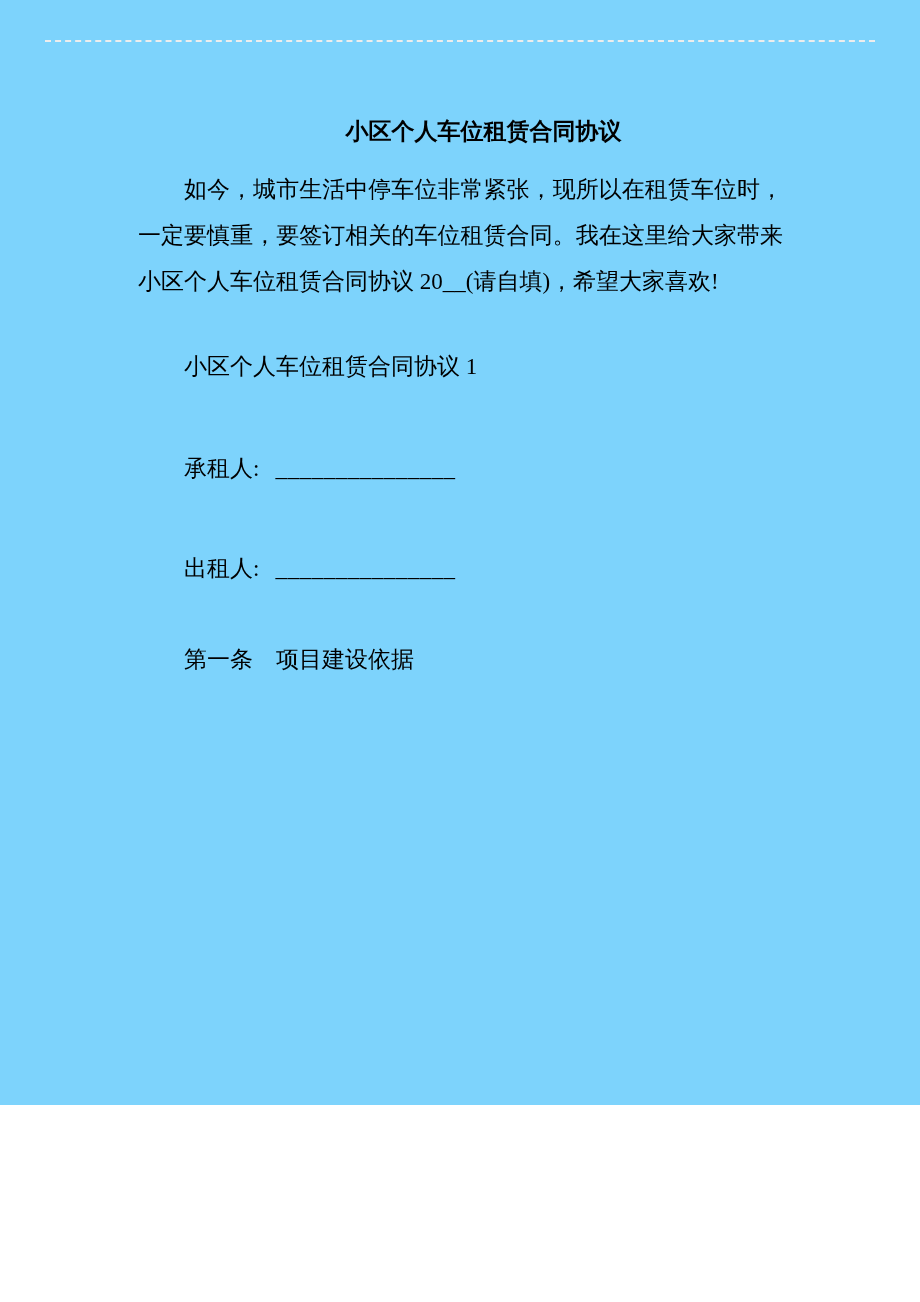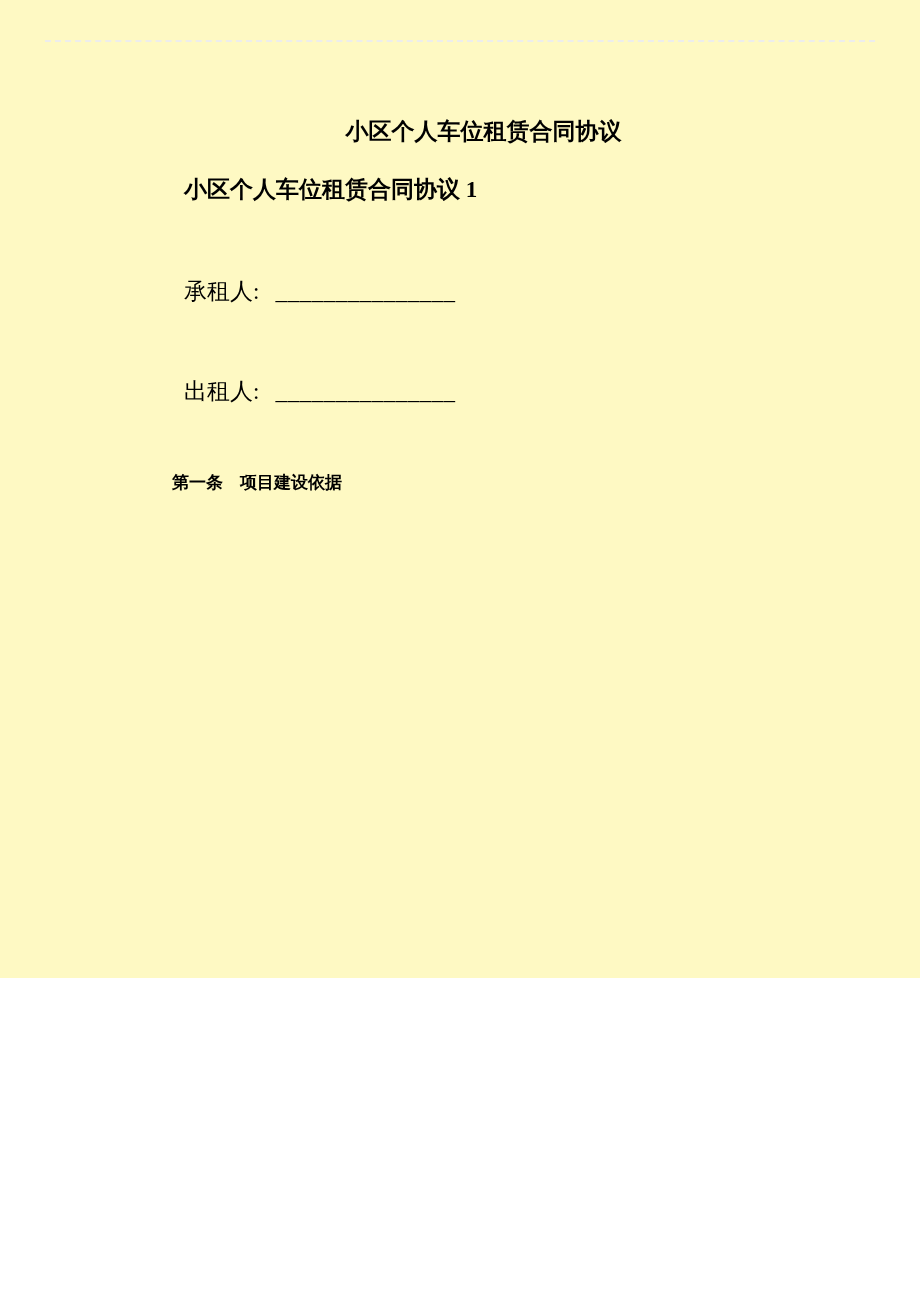--- a/index.html
+++ b/index.html
@@ -3,23 +3,23 @@
 <meta charset="utf-8">
 <style>
   html, body {
     margin: 0;
     padding: 0;
     background: #ffffff;
   }
   .page {
     position: relative;
     width: 920px;
-    height: 978px;
+    height: 1105px;
     margin: 0 auto;
-    background: #fef9c3;
+    background: #7dd3fc;
     color: #000000;
     font-family: "Liberation Serif", "DejaVu Serif", serif;
     font-size: 23px;
     line-height: 46px;
     box-sizing: border-box;
     padding: 109px 137px 0 138px;
     overflow: hidden;
   }
   
   .artifact {
@@ -42,54 +42,55 @@
   }
   .para {
     margin: 0;
     text-indent: 2em;
     text-align: justify;
   }
   .para-intro  { margin-bottom: 39px; }
   .sub-heading {
     margin: 0 0 56px 0;
     font-size: 23px;
-    font-weight: bold;
+    font-weight: normal;
     text-indent: 2em;
     line-height: 46px;
   }
   .party-line {
     margin: 0;
     text-indent: 2em;
     white-space: nowrap;
   }
   .party-lessor { margin-bottom: 45px; }
   .party-lessee { margin-bottom: 54px; }
   .party-line .blank {
     margin-left: 16px;
     letter-spacing: 0.5px;
   }
   .para-basis { margin-bottom: 51px; }
   .article-heading {
     margin: 0 0 52px 0;
-    font-size: 17px;
-    font-weight: bold;
+    font-size: 23px;
+    font-weight: normal;
     text-indent: 2em;
     line-height: 46px;
   }
   .para-article { margin-bottom: 0; }
 </style>
 </head>
 <body>
 
 <div class="page">
 
   <div class="artifact artifact-top"></div>
 
   <h1 class="doc-title">小区个人车位租赁合同协议</h1>
 
+  <p class="para para-intro">如今，城市生活中停车位非常紧张，现所以在租赁车位时，一定要慎重，要签订相关的车位租赁合同。我在这里给大家带来小区个人车位租赁合同协议 20__(请自填)，希望大家喜欢!</p>
 
   <h2 class="sub-heading">小区个人车位租赁合同协议 1</h2>
 
   <div class="party-line party-lessee">
     <span>承租人:</span><span class="blank">_______________</span>
   </div>
 
   <div class="party-line party-lessor">
     <span>出租人:</span><span class="blank">_______________</span>
   </div>

